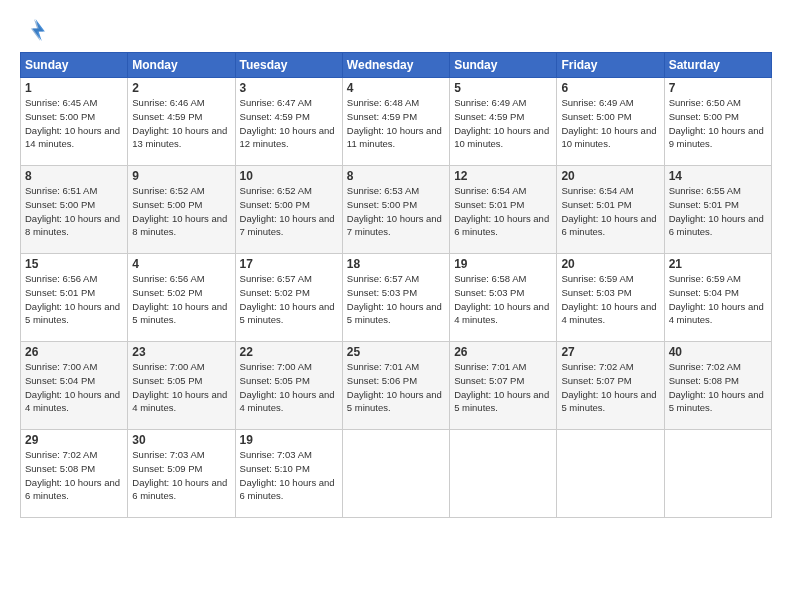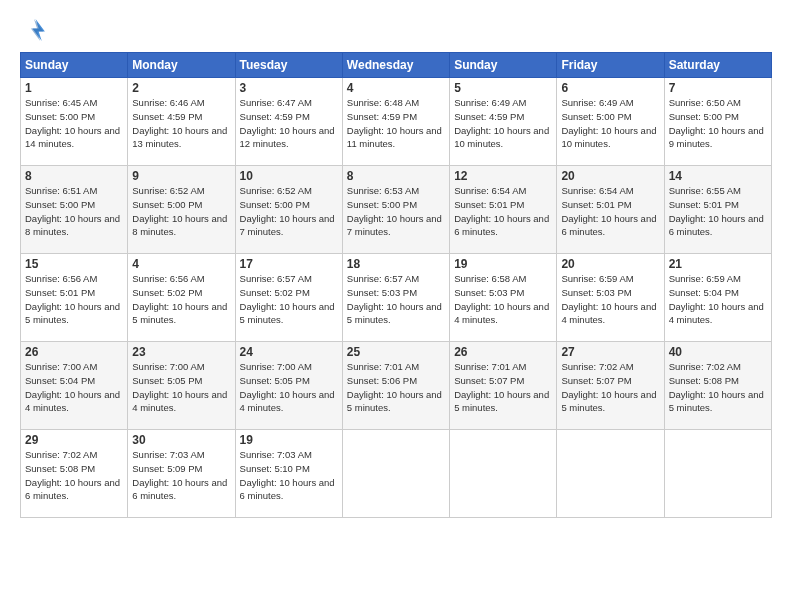--- a/index.html
+++ b/index.html
@@ -313,21 +313,21 @@
       </td>
           <td>
         <span class="day-number">23</span>
         <div class="day-info">
           Sunrise: 7:00 AM<br>
           Sunset: 5:05 PM<br>
           Daylight: 10 hours and 4 minutes.
         </div>
       </td>
           <td>
-        <span class="day-number">24</span>
+        <span class="day-number">22</span>
         <div class="day-info">
           Sunrise: 7:00 AM<br>
           Sunset: 5:05 PM<br>
           Daylight: 10 hours and 4 minutes.
         </div>
       </td>
           <td>
         <span class="day-number">25</span>
         <div class="day-info">
           Sunrise: 7:01 AM<br>

